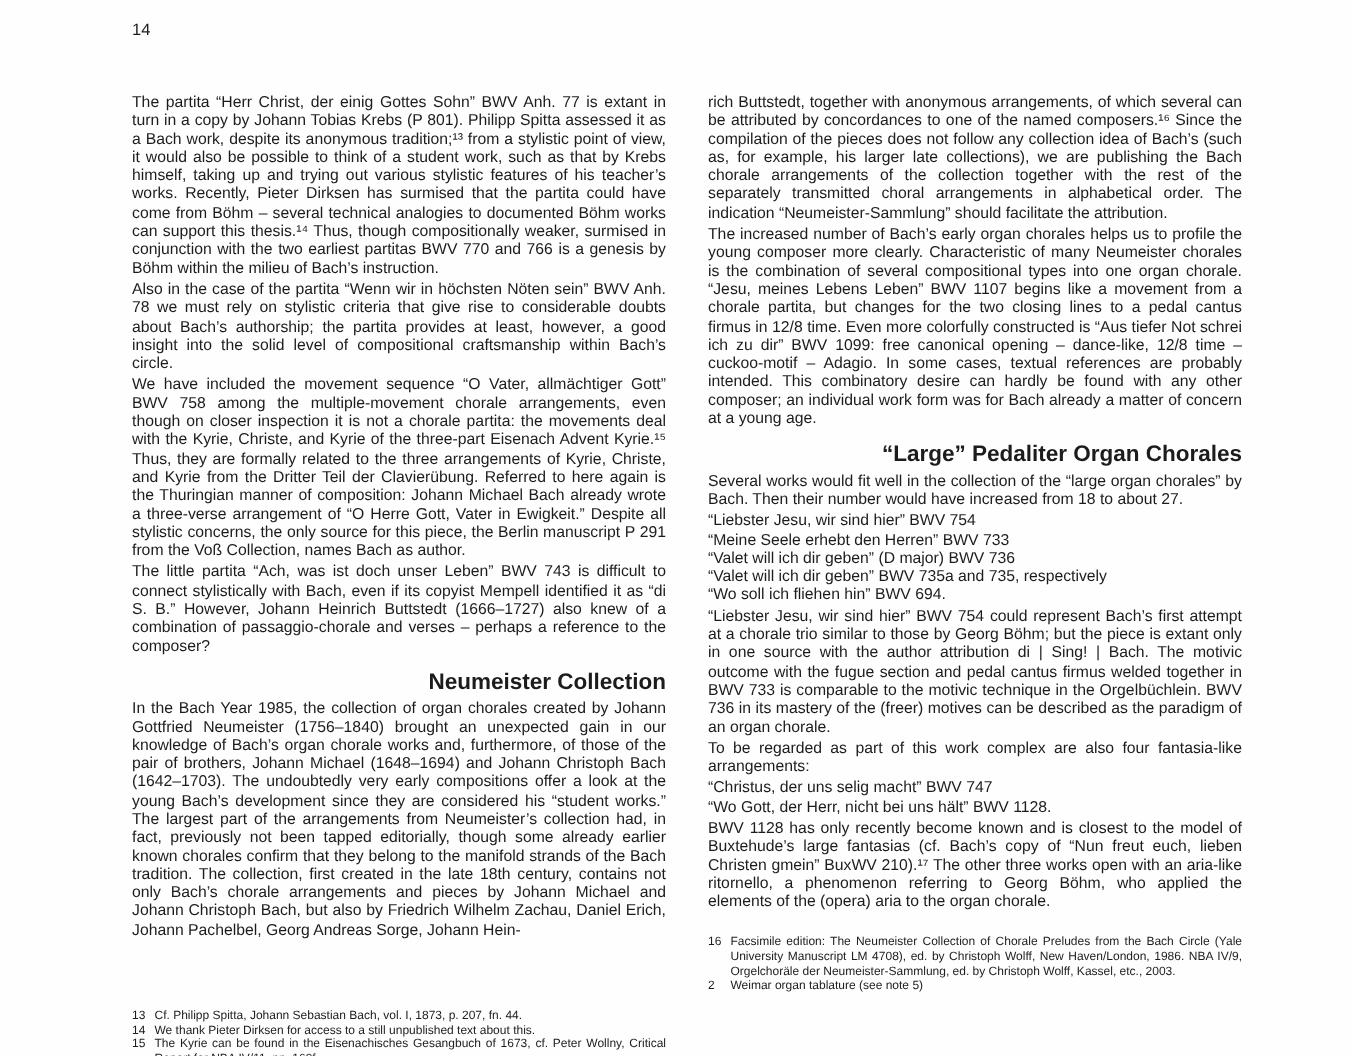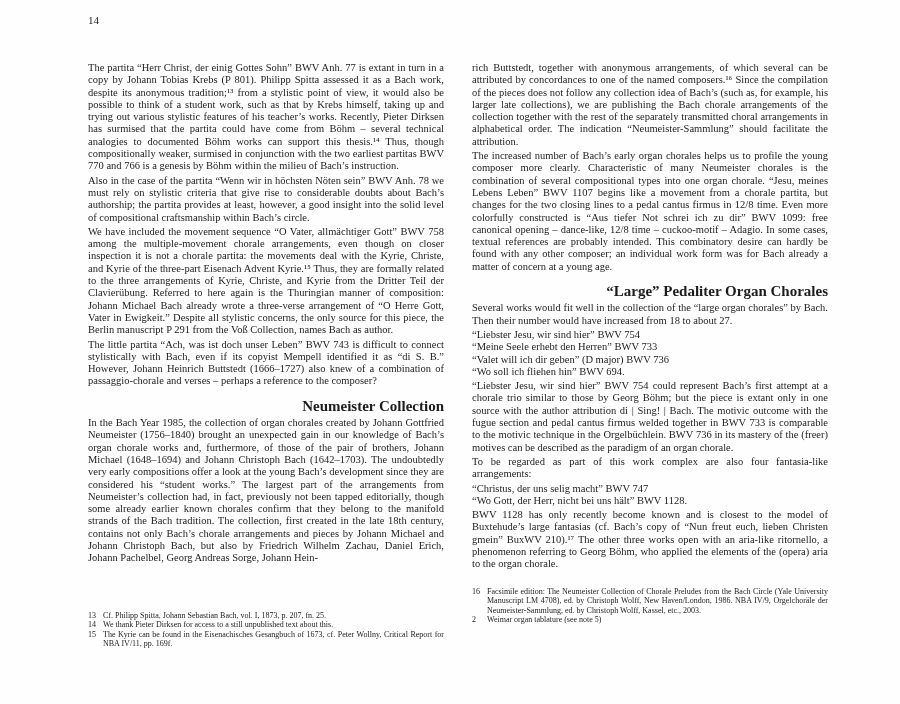--- a/index.html
+++ b/index.html
@@ -5,21 +5,21 @@
   html, body {
     margin: 0;
     padding: 0;
     background: #ffffff;
   }
   .page {
     position: relative;
     width: 900px;
     height: 704px;
     background: #fefefe;
-    font-family: Liberation Serif, serif;
+    font-family: Liberation Sans, sans-serif;
     color: #1c1c1c;
     overflow: hidden;
   }
   .page-number {
     position: absolute;
     left: 88px;
     top: 14px;
     font-size: 11px;
   }
   .columns {
@@ -80,21 +80,21 @@
       <p class="para">The partita “Herr Christ, der einig Gottes Sohn” BWV Anh. 77 is extant in turn in a copy by Johann Tobias Krebs (P 801). Philipp Spitta assessed it as a Bach work, despite its anonymous tradition;¹³ from a stylistic point of view, it would also be possible to think of a student work, such as that by Krebs himself, taking up and trying out various stylistic features of his teacher’s works. Recently, Pieter Dirksen has surmised that the partita could have come from Böhm – several technical analogies to documented Böhm works can support this thesis.¹⁴ Thus, though compositionally weaker, surmised in conjunction with the two earliest partitas BWV 770 and 766 is a genesis by Böhm within the milieu of Bach’s instruction.</p>
       <p class="para">Also in the case of the partita “Wenn wir in höchsten Nöten sein” BWV Anh. 78 we must rely on stylistic criteria that give rise to considerable doubts about Bach’s authorship; the partita provides at least, however, a good insight into the solid level of compositional craftsmanship within Bach’s circle.</p>
       <p class="para">We have included the movement sequence “O Vater, allmächtiger Gott” BWV 758 among the multiple-movement chorale arrangements, even though on closer inspection it is not a chorale partita: the movements deal with the Kyrie, Christe, and Kyrie of the three-part Eisenach Advent Kyrie.¹⁵ Thus, they are formally related to the three arrangements of Kyrie, Christe, and Kyrie from the Dritter Teil der Clavierübung. Referred to here again is the Thuringian manner of composition: Johann Michael Bach already wrote a three-verse arrangement of “O Herre Gott, Vater in Ewigkeit.” Despite all stylistic concerns, the only source for this piece, the Berlin manuscript P 291 from the Voß Collection, names Bach as author.</p>
       <p class="para">The little partita “Ach, was ist doch unser Leben” BWV 743 is difficult to connect stylistically with Bach, even if its copyist Mempell identified it as “di S. B.” However, Johann Heinrich Buttstedt (1666–1727) also knew of a combination of passaggio-chorale and verses – perhaps a reference to the composer?</p>
       <h3 class="heading">Neumeister Collection</h3>
       <p class="para">In the Bach Year 1985, the collection of organ chorales created by Johann Gottfried Neumeister (1756–1840) brought an unexpected gain in our knowledge of Bach’s organ chorale works and, furthermore, of those of the pair of brothers, Johann Michael (1648–1694) and Johann Christoph Bach (1642–1703). The undoubtedly very early compositions offer a look at the young Bach’s development since they are considered his “student works.” The largest part of the arrangements from Neumeister’s collection had, in fact, previously not been tapped editorially, though some already earlier known chorales confirm that they belong to the manifold strands of the Bach tradition. The collection, first created in the late 18th century, contains not only Bach’s chorale arrangements and pieces by Johann Michael and Johann Christoph Bach, but also by Friedrich Wilhelm Zachau, Daniel Erich, Johann Pachelbel, Georg Andreas Sorge, Johann Hein-</p>
 
       <div class="footnotes footnotes-left">
         <div class="footnote">
           <span class="fn-num">13</span>
-          <span class="fn-text">Cf. Philipp Spitta, Johann Sebastian Bach, vol. I, 1873, p. 207, fn. 25.</span>
+          <span class="fn-text">Cf. Philipp Spitta, Johann Sebastian Bach, vol. I, 1873, p. 207, fn. 44.</span>
         </div>
         <div class="footnote">
           <span class="fn-num">14</span>
           <span class="fn-text">We thank Pieter Dirksen for access to a still unpublished text about this.</span>
         </div>
         <div class="footnote">
           <span class="fn-num">15</span>
           <span class="fn-text">The Kyrie can be found in the Eisenachisches Gesangbuch of 1673, cf. Peter Wollny, Critical Report for NBA IV/11, pp. 169f.</span>
         </div>
       </div>
@@ -103,20 +103,21 @@
     <div class="col">
       <p class="para">rich Buttstedt, together with anonymous arrangements, of which several can be attributed by concordances to one of the named composers.¹⁶ Since the compilation of the pieces does not follow any collection idea of Bach’s (such as, for example, his larger late collections), we are publishing the Bach chorale arrangements of the collection together with the rest of the separately transmitted choral arrangements in alphabetical order. The indication “Neumeister-Sammlung” should facilitate the attribution.</p>
       <p class="para">The increased number of Bach’s early organ chorales helps us to profile the young composer more clearly. Characteristic of many Neumeister chorales is the combination of several compositional types into one organ chorale. “Jesu, meines Lebens Leben” BWV 1107 begins like a movement from a chorale partita, but changes for the two closing lines to a pedal cantus firmus in 12/8 time. Even more colorfully constructed is “Aus tiefer Not schrei ich zu dir” BWV 1099: free canonical opening – dance-like, 12/8 time – cuckoo-motif – Adagio. In some cases, textual references are probably intended. This combinatory desire can hardly be found with any other composer; an individual work form was for Bach already a matter of concern at a young age.</p>
       <h3 class="heading">“Large” Pedaliter Organ Chorales</h3>
       <p class="para">Several works would fit well in the collection of the “large organ chorales” by Bach. Then their number would have increased from 18 to about 27.</p>
 
       <div class="work-list">
         <div class="work-item">“Liebster Jesu, wir sind hier” BWV 754</div>
         <div class="work-item">“Meine Seele erhebt den Herren” BWV 733</div>
         <div class="work-item">“Valet will ich dir geben” (D major) BWV 736</div>
+        <div class="work-item">“Valet will ich dir geben” BWV 735a and 735, respectively</div>
         <div class="work-item">“Wo soll ich fliehen hin” BWV 694.</div>
       </div>
 
       <p class="para">“Liebster Jesu, wir sind hier” BWV 754 could represent Bach’s first attempt at a chorale trio similar to those by Georg Böhm; but the piece is extant only in one source with the author attribution di | Sing! | Bach. The motivic outcome with the fugue section and pedal cantus firmus welded together in BWV 733 is comparable to the motivic technique in the Orgelbüchlein. BWV 736 in its mastery of the (freer) motives can be described as the paradigm of an organ chorale.</p>
       <p class="para">To be regarded as part of this work complex are also four fantasia-like arrangements:</p>
 
       <div class="work-list">
         <div class="work-item">“Christus, der uns selig macht” BWV 747</div>
         <div class="work-item">“Wo Gott, der Herr, nicht bei uns hält” BWV 1128.</div>
       </div>

